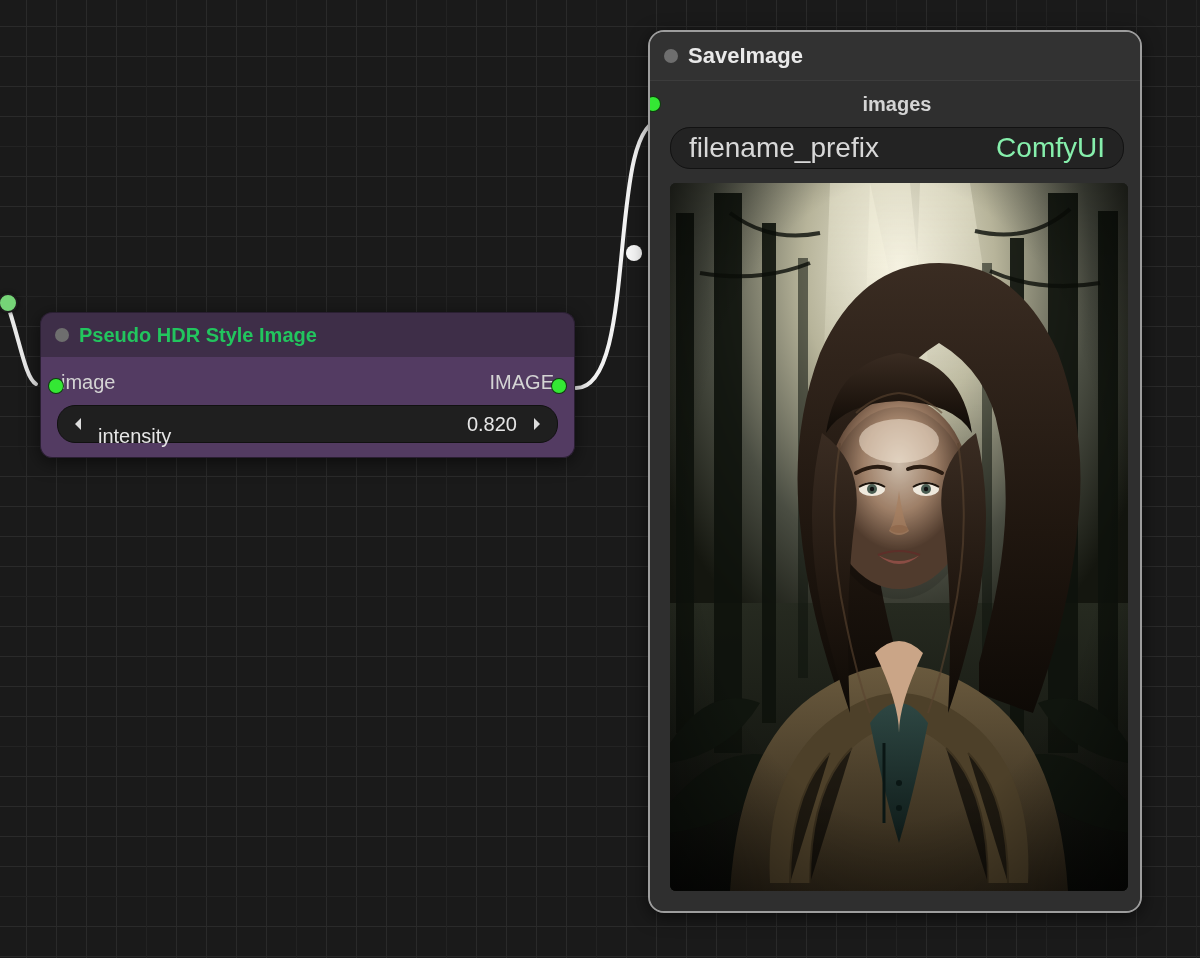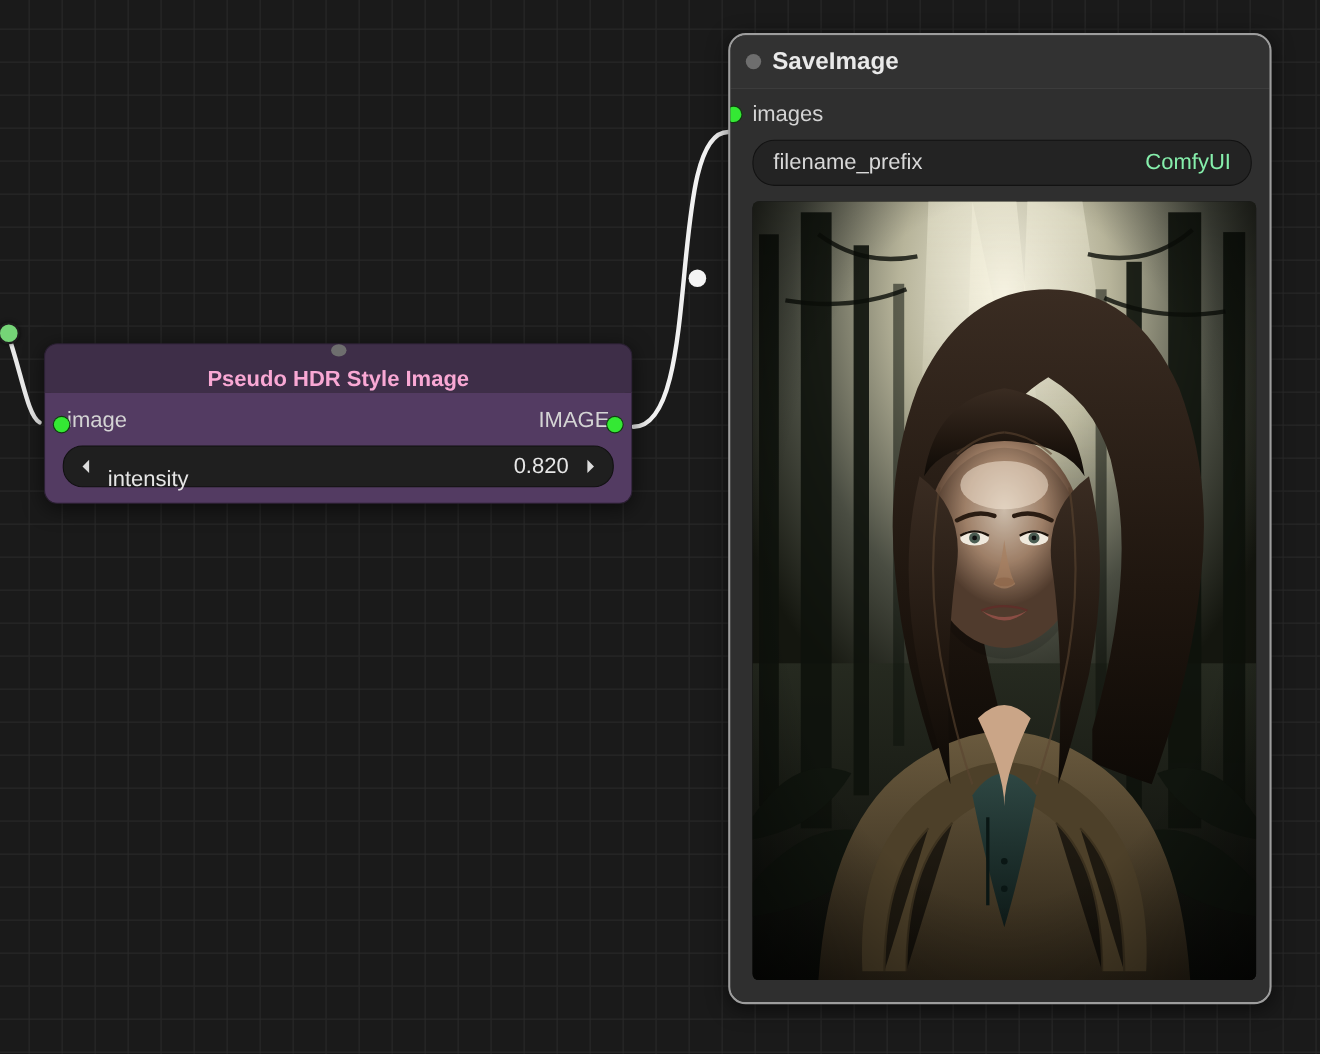--- a/index.html
+++ b/index.html
@@ -95,24 +95,23 @@
   }
 
   
   .node-hdr {
     left: 40px;
     top: 312px;
     width: 535px;
   }
   .node-hdr .titlebar {
     background: #3e2e48;
-    color: #f9a8d4;
+    color: #22c55e;
     border: 1px solid #2a1f32;
     border-bottom: none;
-    flex-direction: column;
   }
   .node-hdr .body {
     background: #533b62;
     border: 1px solid #2a1f32;
     border-top: none;
   }
   .node-hdr .port-label-in { margin-left: 4px; }
   .node-hdr .port-label-out { margin-right: 4px; }
   .node-hdr .port-dot.left { position: absolute; left: -8px; top: 14px; }
   .node-hdr .port-dot.right{ position: absolute; right:-8px; top: 14px; }
@@ -142,57 +141,57 @@
     padding-left: 6px;
     margin-top: 25px;
   }
   .widget-number .wspacer { flex: 1 1 auto; }
   .widget-number .wvalue {
     padding-right: 6px;
   }
 
   
   .node-save {
-    left: 662px;
+    left: 648px;
     top: 30px;
     width: 490px;
     border: 2px solid #9d9d9d;
     border-radius: 16px;
     overflow: hidden;
     background: #2f2f2f;
   }
   .node-save .titlebar {
     background: #323232;
     color: #e9e9e9;
     font-size: 22px;
     height: 48px;
     border-bottom: 1px solid #3c3c3c;
   }
   .node-save .body {
     background: #2f2f2f;
     padding: 6px 16px 20px 16px;
     position: relative;
   }
-  .node-save .port-row { position: relative; justify-content: flex-start; gap:8px; }
+  .node-save .port-row { position: relative; justify-content: center; gap:8px;font-weight:bold; }
   .node-save .port-area {
     position: relative;
     padding-left: 4px;
   }
   .node-save .widget-text {
     display: flex;
     align-items: center;
     justify-content: space-between;
     height: 40px;
     margin-top: 6px;
     background: #232323;
     border: 1px solid #121212;
     border-radius: 20px;
     color: #d8d8d8;
     padding: 0 18px;
-    font-size: 20px;
+    font-size: 28px;
   }
   .node-save .widget-text .wvalue { color: #86efac; }
 
   .preview-box {
     margin-top: 14px;
     width: 458px;
     height: 708px;
     border-radius: 6px;
     overflow: hidden;
     background: #0c0d0c;

